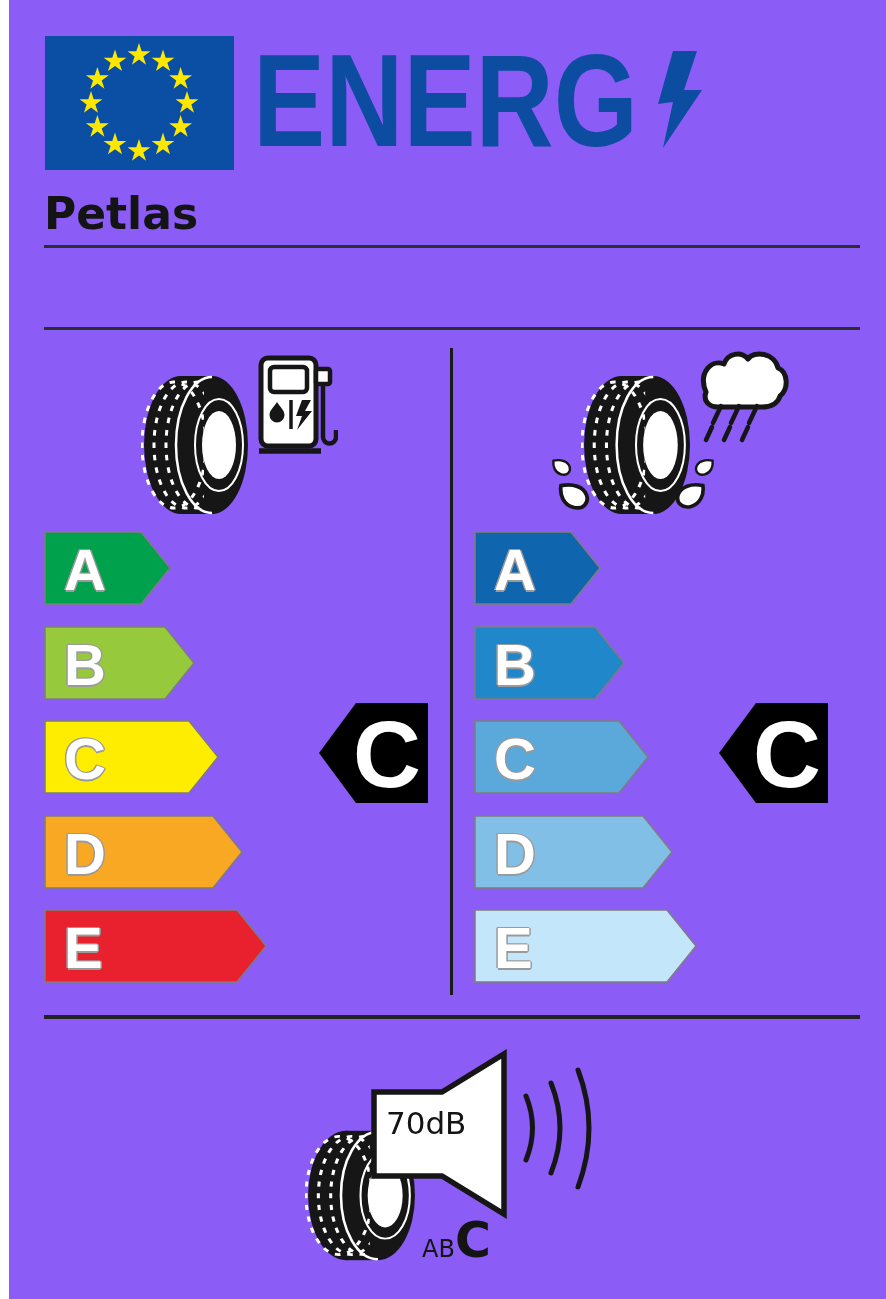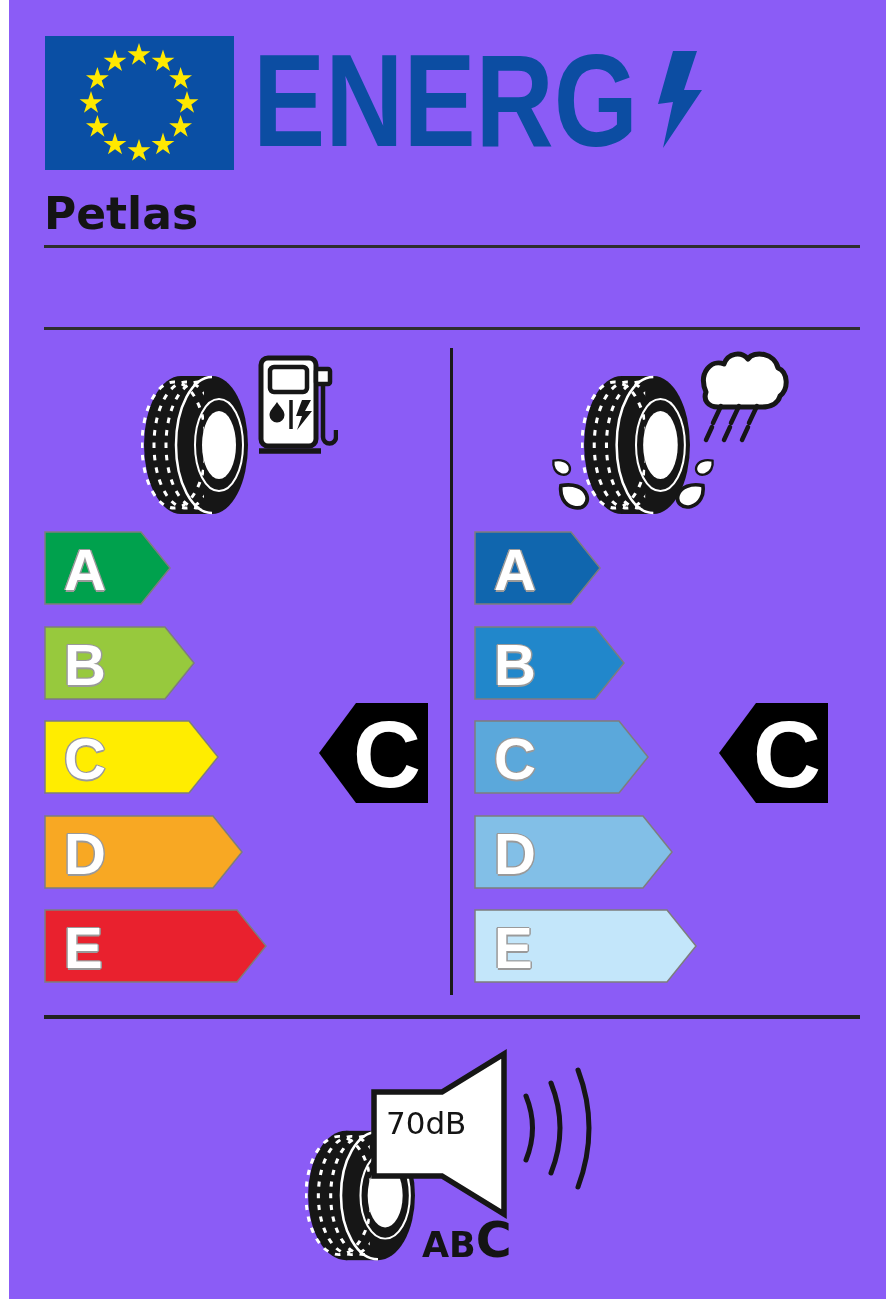--- a/index.html
+++ b/index.html
@@ -20,21 +20,21 @@
       text-shadow:-1.5px 0 0 #9a9a9a,1.5px 0 0 #9a9a9a,0 -1.5px 0 #9a9a9a,0 1.5px 0 #9a9a9a,
                   -1px -1px 0 #9a9a9a,1px 1px 0 #9a9a9a;}
   .pointer{position:absolute;top:702px;width:110px;height:102px;}
   #fuel-pointer{left:310px;} #wet-pointer{left:710px;}
   .pointer-letter{position:absolute;left:28px;top:0;width:80px;height:102px;line-height:106px;
       font-size:94px;font-weight:bold;color:#fff;text-align:center;}
   .noise-db{position:absolute;left:377px;top:1105px;font-family:"DejaVu Sans","Liberation Sans",sans-serif;
       font-size:31px;color:#141414;}
   .noise-class{position:absolute;left:413px;top:1212px;font-family:"DejaVu Sans","Liberation Sans",sans-serif;
       color:#141414;}
-  .noise-class .ab{font-size:35px;font-weight:bold;}
+  .noise-class .ab{font-size:24px;font-weight:normal;}
   .noise-class .cbig{font-size:49px;font-weight:bold;}
 </style>
 </head>
 <body>
 
 <svg style="position:absolute;width:0;height:0" aria-hidden="true">
   <defs>
     <polygon id="star-shape" points="0,-12 2.69,-3.71 11.41,-3.71 4.36,1.41 7.05,9.71 0,4.59 -7.05,9.71 -4.36,1.41 -11.41,-3.71 -2.69,-3.71"></polygon>
     <clipPath id="treadClip">
         <rect x="0" y="0" width="63" height="144"></rect>

